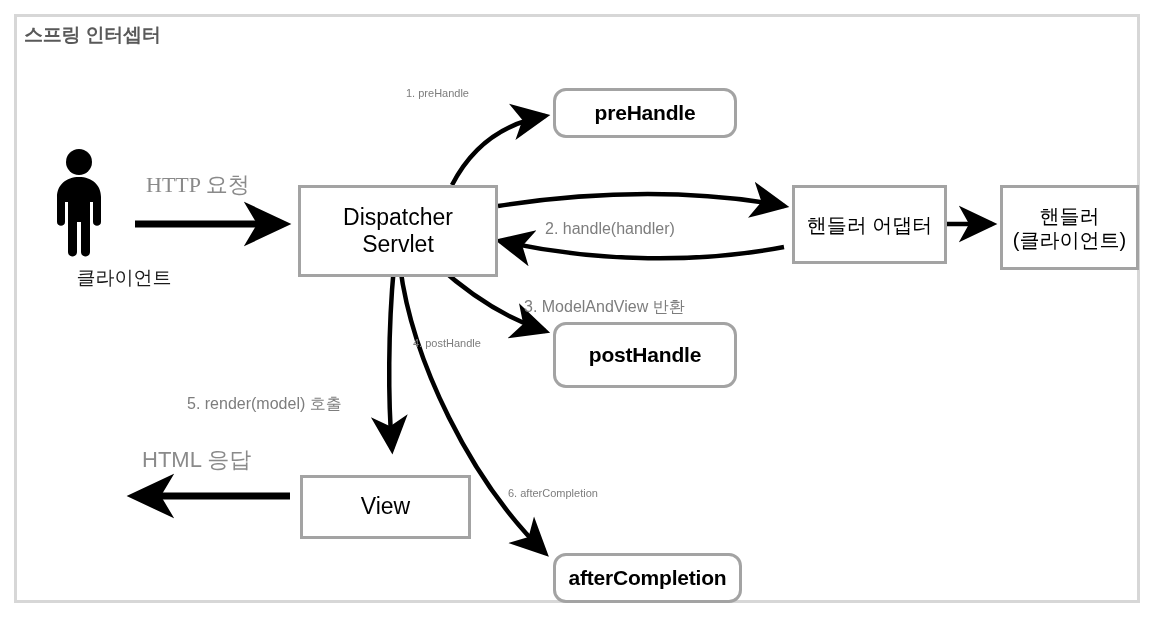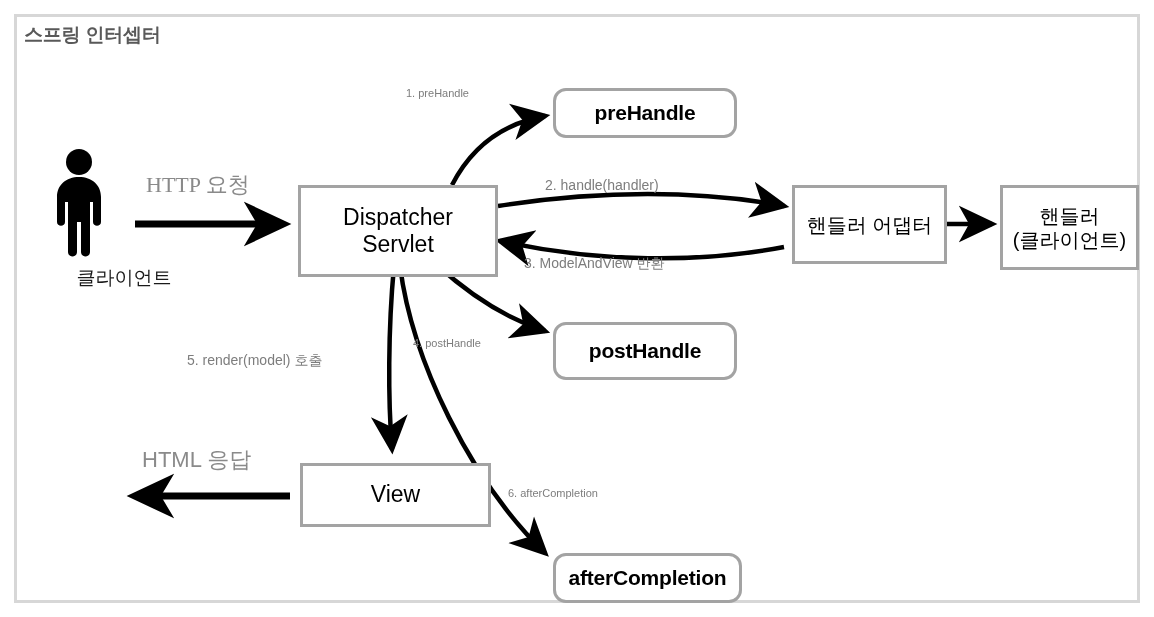--- a/index.html
+++ b/index.html
@@ -76,22 +76,23 @@
     font-weight: normal;
     line-height: 1.2;
   }
   .edge-label {
     position: absolute;
     color: #7d7d7d;
     white-space: nowrap;
     line-height: 1.15;
   }
   .lbl-gray-reg {
-    font-size: 14px;
-    font-weight: normal;
+    font-size: 16px;
+    font-weight: normal;
+    margin-top: 43px;
   }
   .lbl-gray-bold {
     font-size: 11px;
     font-weight: normal;
   }
   .lbl-big {
     font-size: 22px;
     font-weight: normal;
     color: #8a8a8a;
   }
@@ -165,40 +166,40 @@
     <div>
       <div>Dispatcher</div>
       <div>Servlet</div>
     </div>
   </div>
 
   <div class="node-box round-node" style="left:553px; top:88px; width:184px; height:50px;">
     <span>preHandle</span>
   </div>
 
-  <div class="node-box round-node" style="left:553px; top:322px; width:184px; height:58px;">
+  <div class="node-box round-node" style="left:553px; top:322px; width:184px; height:66px;">
     <span>postHandle</span>
   </div>
 
   <div class="node-box round-node" style="left:553px; top:553px; width:189px; height:50px;">
     <span>afterCompletion</span>
   </div>
 
   <div class="node-box kr-node" style="left:792px; top:185px; width:155px; height:79px;">
     <span>핸들러 어댑터</span>
   </div>
 
   <div class="node-box kr-node" style="left:1000px; top:185px; width:139px; height:85px;">
     <div>
       <div>핸들러</div>
       <div>(클라이언트)</div>
     </div>
   </div>
 
-  <div class="node-box rect-node" style="left:300px; top:463px; width:191px; height:64px;">
+  <div class="node-box rect-node" style="left:300px; top:475px; width:171px; height:64px;">
     <span>View</span>
   </div>
 
   <div class="edge-label lbl-big" style="left:146px; top:172px;font-family:Liberation Serif, serif;">HTTP 요청</div>
 
   <div class="edge-label lbl-gray-bold" style="left:406px; top:87px;">1. preHandle</div>
 
   <div class="edge-label lbl-gray-reg" style="left:545px; top:177px;">2. handle(handler)</div>
 
   <div class="edge-label lbl-gray-reg" style="left:524px; top:255px;">3. ModelAndView 반환</div>

